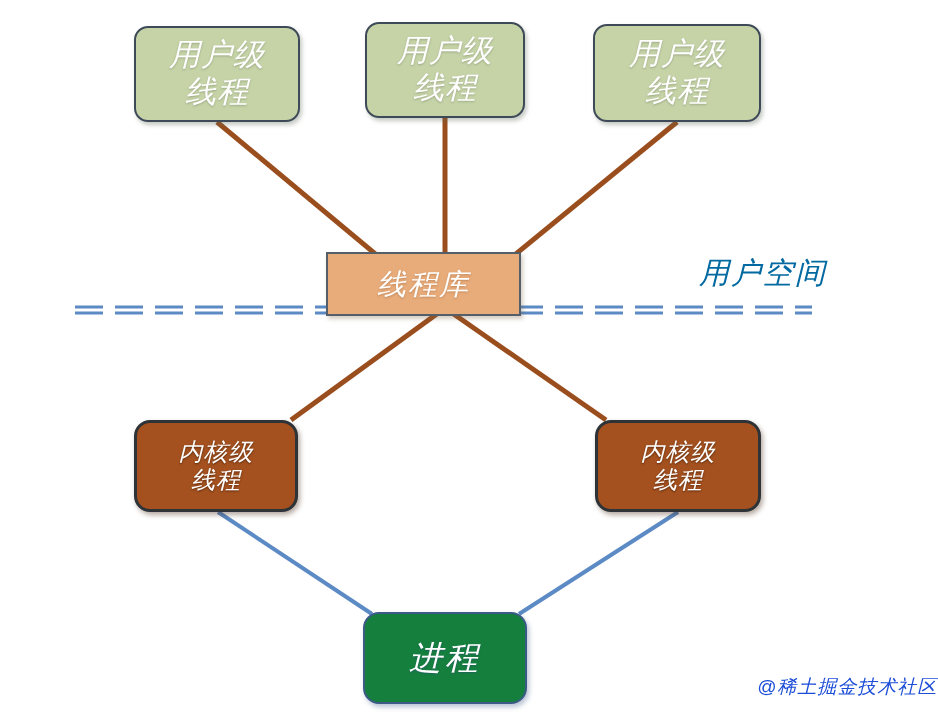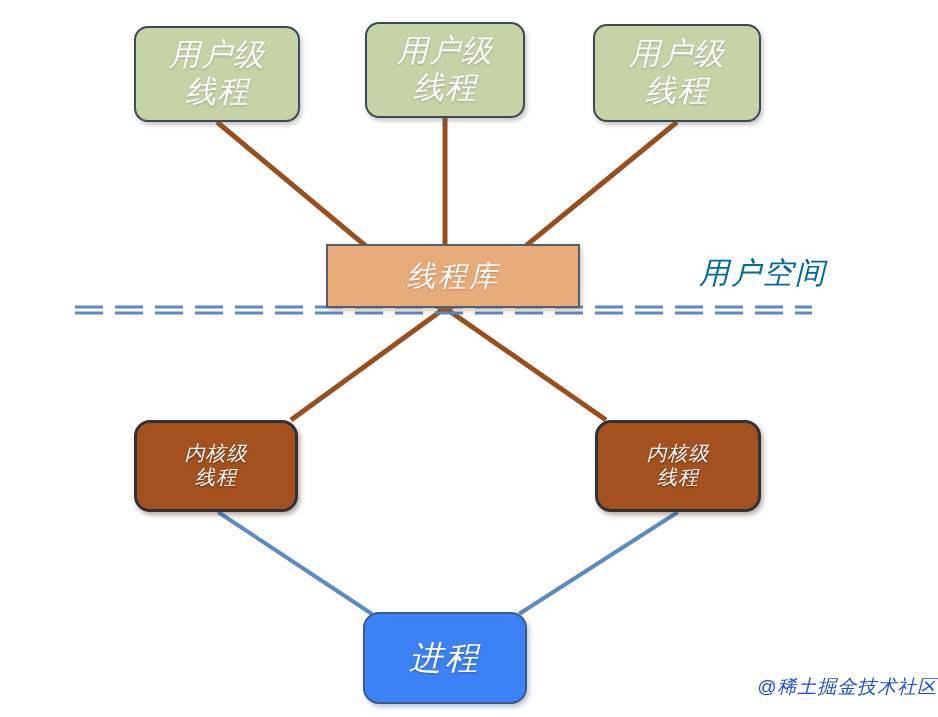--- a/index.html
+++ b/index.html
@@ -52,27 +52,27 @@
     border-radius: 0px;
     font-size: 29px;
     letter-spacing: 2px;
     text-shadow: 0 1px 2px rgba(150,100,60,0.5);
     box-shadow: 2px 3px 4px rgba(120,90,60,0.3);
   }
   .node-kernel {
     background: #a4511f;
     border: 3px solid #2e3338;
     border-radius: 16px;
-    font-size: 20px;
+    font-size: 24px;
     letter-spacing: 1px;
     text-shadow: 0 1px 2px rgba(60,25,5,0.7);
     box-shadow: 2px 3px 5px rgba(70,40,20,0.4);
   }
   .node-process {
-    background: #3b82f6;
+    background: #15803d;
     border: 2px solid #3b5a86;
     border-radius: 16px;
     font-size: 33px;
     letter-spacing: 3px;
     text-shadow: 0 1px 2px rgba(40,70,120,0.55);
     box-shadow: 2px 3px 5px rgba(50,80,130,0.35);
   }
   .space-label {
     position: absolute;
     font-family: "Liberation Serif", "DejaVu Serif", serif;
@@ -114,21 +114,21 @@
     </g>
   </svg>
 
   <div class="node node-user" style="left:134px; top:26px; width:166px; height:96px;">用户级
 线程</div>
   <div class="node node-user" style="left:365px; top:22px; width:160px; height:96px;">用户级
 线程</div>
   <div class="node node-user" style="left:593px; top:24px; width:168px; height:98px;">用户级
 线程</div>
 
-  <div class="node node-lib" style="left:326px; top:244px; width:254px; height:64px;">线程库</div>
+  <div class="node node-lib" style="left:326px; top:252px; width:195px; height:64px;">线程库</div>
 
   <div class="node node-kernel" style="left:134px; top:420px; width:164px; height:92px;">内核级
 线程</div>
   <div class="node node-kernel" style="left:595px; top:420px; width:166px; height:92px;">内核级
 线程</div>
 
   <div class="node node-process" style="left:363px; top:612px; width:164px; height:92px;">进程</div>
 
   <div class="space-label" style="left:699px; top:253px;">用户空间</div>
 

